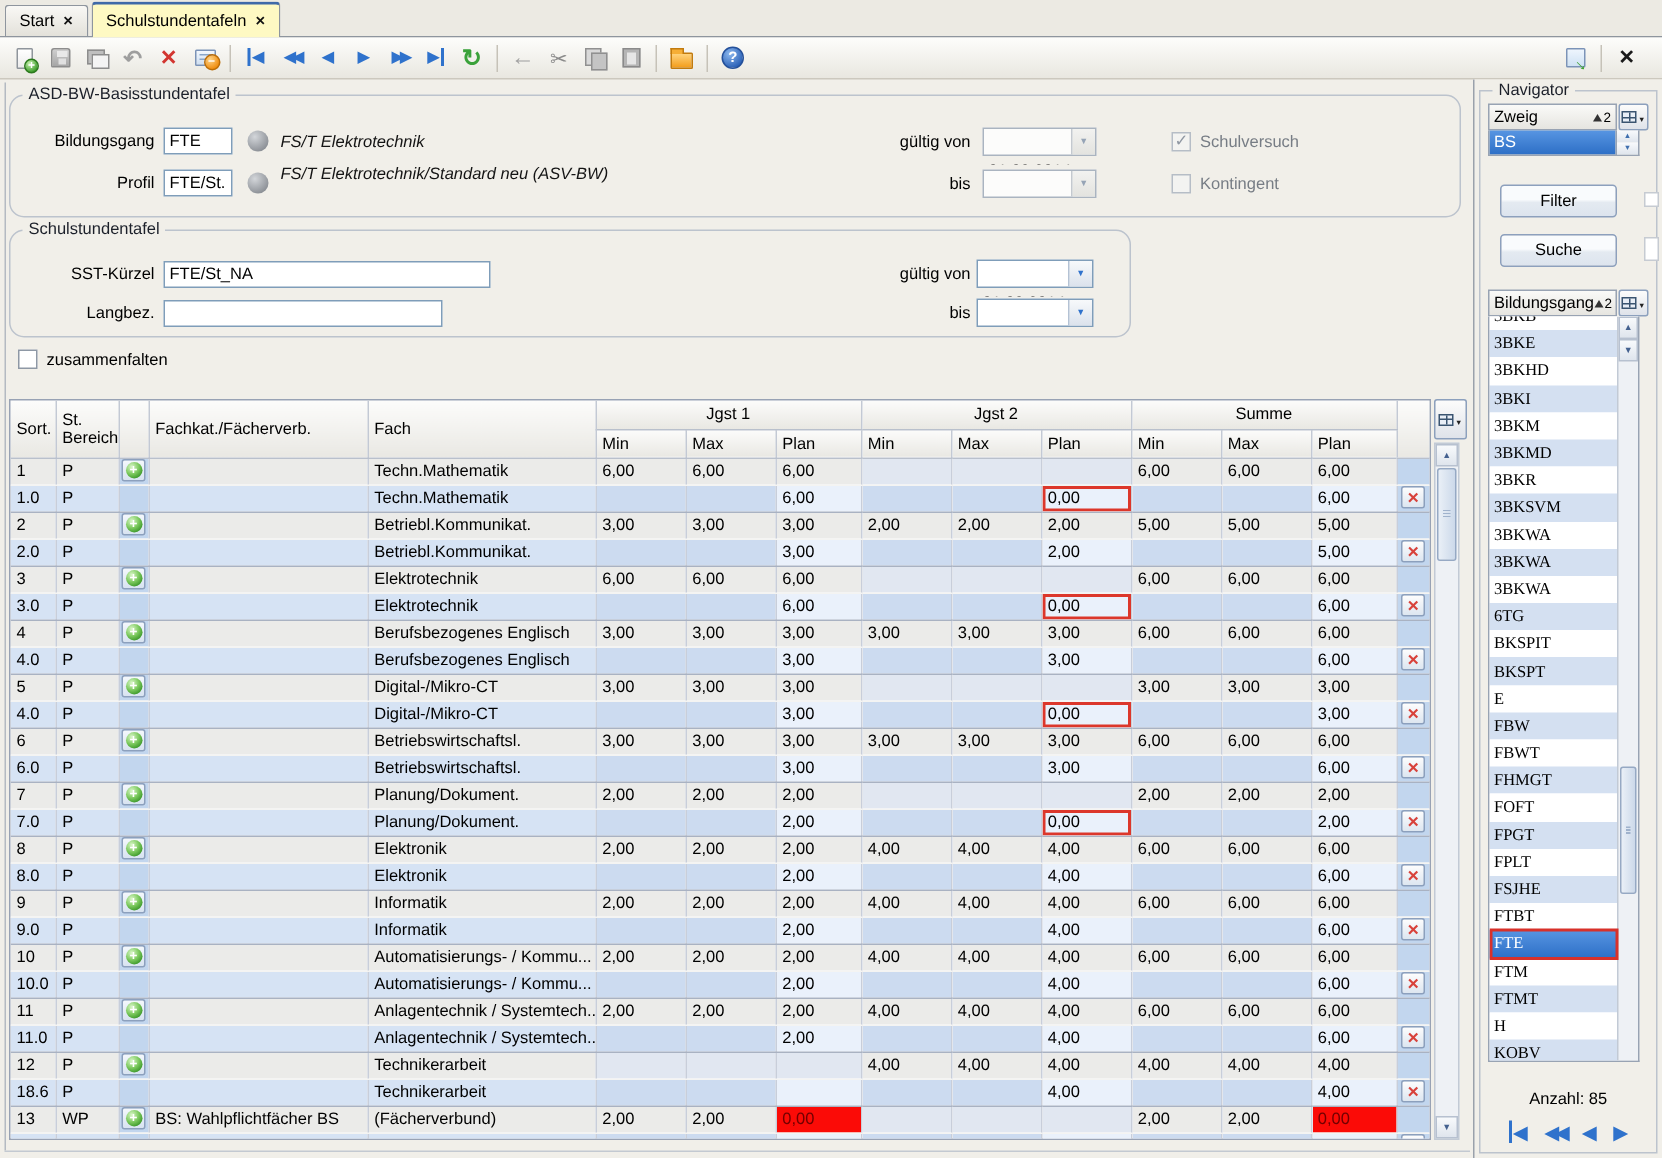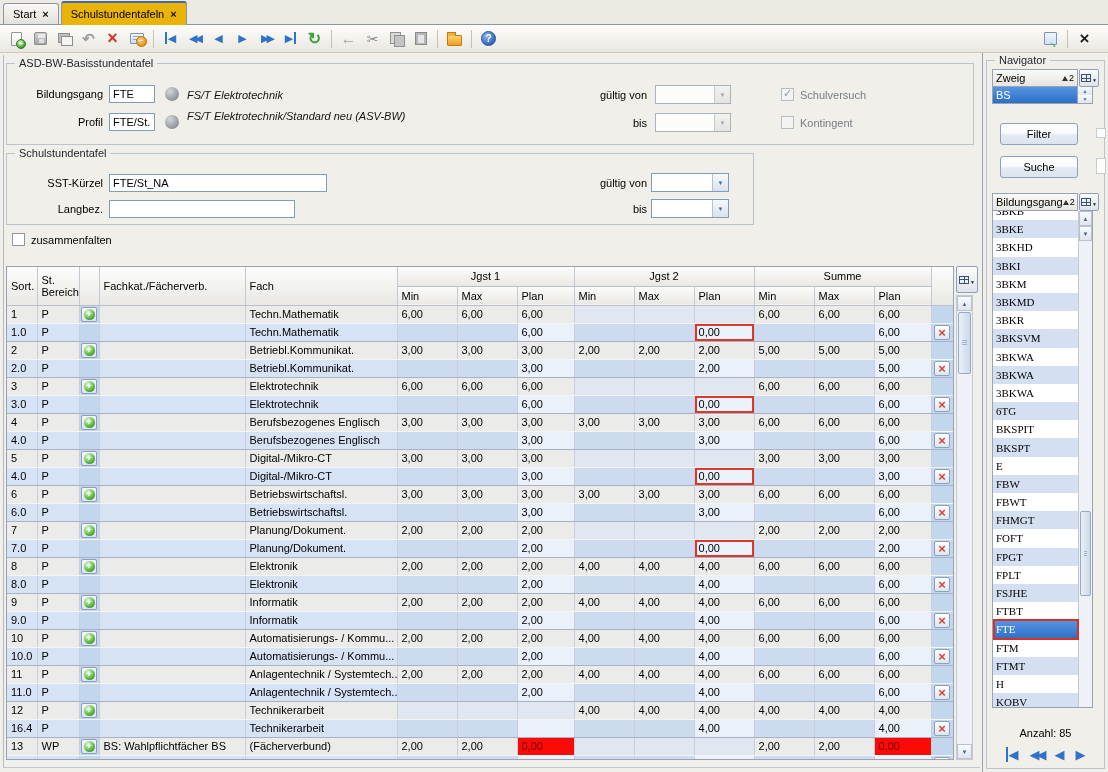--- a/index.html
+++ b/index.html
@@ -6,21 +6,21 @@
   body{width:1108px;height:772px;position:relative;overflow:hidden;
        background:#f1efe9;font-family:"Liberation Sans",sans-serif;font-size:11px;color:#000;}
   *{box-sizing:border-box;}
 
   
   .tabbar{position:absolute;left:0;top:0;width:1108px;height:25px;background:#eceae3;
           border-bottom:1px solid #8e959e;display:flex;align-items:flex-end;padding-left:3px;}
   .tab{height:21px;display:flex;align-items:center;gap:6px;padding:0 9px;margin-right:2px;
        border:1px solid #8e959e;border-bottom:none;border-radius:3px 3px 0 0;
        background:linear-gradient(#f9f8f5,#e3e1da);justify-content:center;}
-  .tab.active{background:#eab308;height:24px;border-top:2px solid #3f69a8;margin-bottom:-1px;}
+  .tab.active{background:#fef9c3;height:24px;border-top:2px solid #3f69a8;margin-bottom:-1px;}
   .tab-close{font-weight:700;font-size:11px;color:#111;cursor:default;}
   .tab-close::before{content:"×";}
 
   
   .toolbar{position:absolute;left:0;top:25px;width:1108px;height:28px;
            background:linear-gradient(#fdfdfb,#e9e7e0);border-bottom:1px solid #ccc8be;
            display:flex;align-items:center;padding:0 5px;gap:1px;}
   .tsep{width:1px;height:18px;background:#c6c2b8;margin:0 4px;}
   .tbtn{width:23px;height:22px;display:flex;align-items:center;justify-content:center;border-radius:2px;}
   .tspacer{margin-left:auto;}
@@ -72,21 +72,21 @@
            background:linear-gradient(#eef5fd,#cfe2f4);position:relative;}
   .ic-export::after{content:"→";position:absolute;right:-4px;bottom:-5px;color:#3da32f;font-weight:900;font-size:11px;transform:rotate(45deg);}
   .ic-close::before{content:"×";color:#1a1a1a;font-size:17px;font-weight:600;line-height:14px;}
 
   
   .main{position:absolute;left:0;top:53px;width:982px;height:719px;}
   .edge-l{position:absolute;left:3px;top:55px;bottom:5px;width:1px;background:#b4bac2;}
   .edge-b{position:absolute;left:3px;right:128px;bottom:4px;height:1px;background:#c3c9d1;}
 
   
-  .grp{position:absolute;border:1px solid #bcc3cd;border-radius:0;text-decoration:underline;}
+  .grp{position:absolute;border:1px solid #bcc3cd;border-radius:10px;text-decoration:underline;}
   .grp-legend{position:absolute;top:-7px;left:8px;background:#f1efe9;padding:0 4px;color:#1c202a;}
   .flabel{position:absolute;text-align:right;white-space:nowrap;}
   .tinput{position:absolute;height:18px;border:1px solid #7f9db9;background:#fff;
           font:11px "Liberation Sans",sans-serif;padding:1px 3px;}
   .combo{position:absolute;height:19px;border:1px solid #7f9db9;background:#fff;display:flex;}
   .combo .val{flex:1;padding:2px 3px;white-space:nowrap;overflow:hidden;margin-top:20px;}
   .cbtn{width:16px;background:linear-gradient(#f7f9fb,#dbe2ec);border-left:1px solid #b4c2d4;
         display:flex;align-items:center;justify-content:center;}
   .cbtn::before{content:"▼";font-size:6px;color:#2f72cc;}
   .combo.disabled{border-color:#aab4c0;background:#fcfcfb;}
@@ -775,21 +775,21 @@
               <td class="c-val vempty"></td>
               <td class="c-val vfill">4,00</td>
               <td class="c-val vfill">4,00</td>
               <td class="c-val vfill">4,00</td>
               <td class="c-val vfill">4,00</td>
               <td class="c-val vfill">4,00</td>
               <td class="c-val vfill">4,00</td>
               <td class="c-del"></td>
             </tr>
             <tr class="r-sub">
-              <td class="c-sort">16.4</td>
+              <td class="c-sort">18.6</td>
               <td class="c-ber">P</td>
               <td class="c-icon"></td>
               <td class="c-fachkat"></td>
               <td class="c-fach">Technikerarbeit</td>
               <td class="c-val vmm"></td>
               <td class="c-val vmm"></td>
               <td class="c-val vplan"></td>
               <td class="c-val vmm"></td>
               <td class="c-val vmm"></td>
               <td class="c-val vplan">4,00</td>

